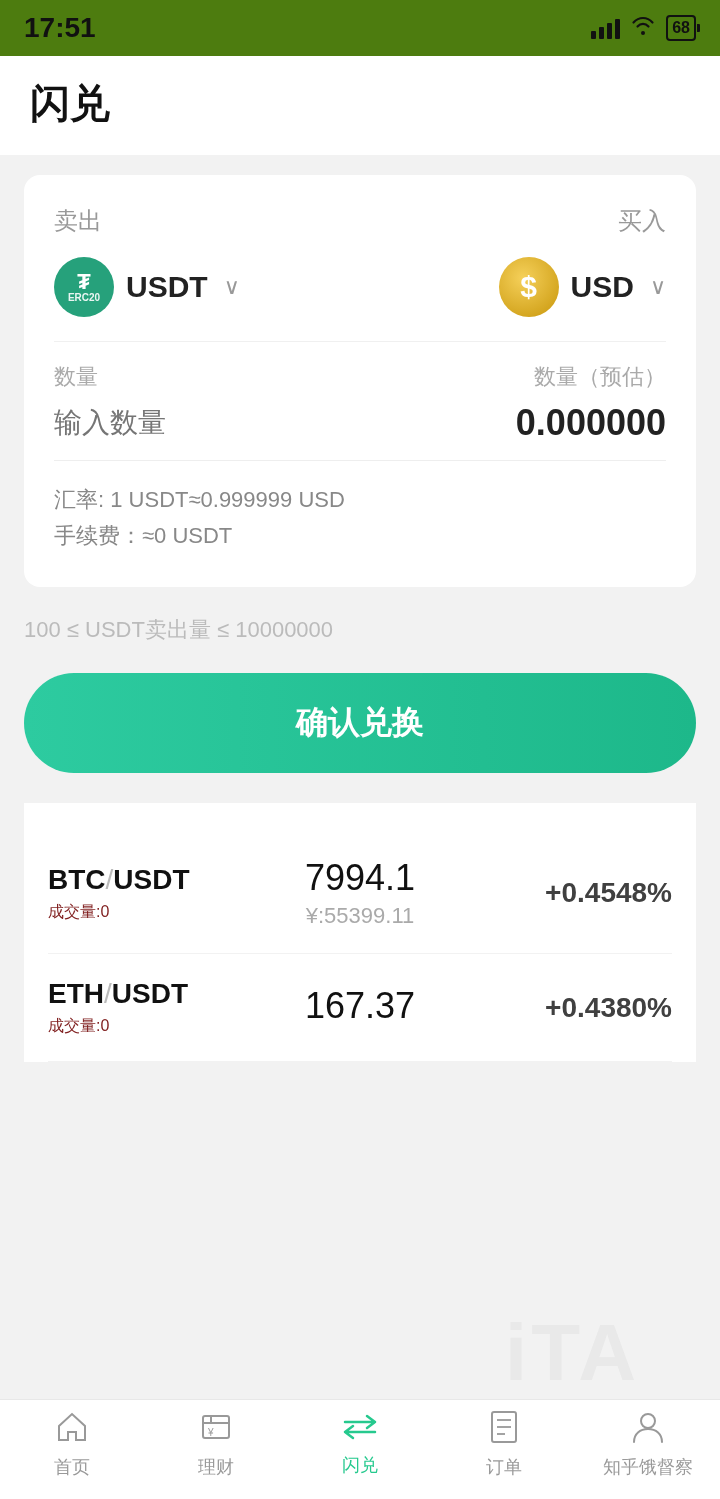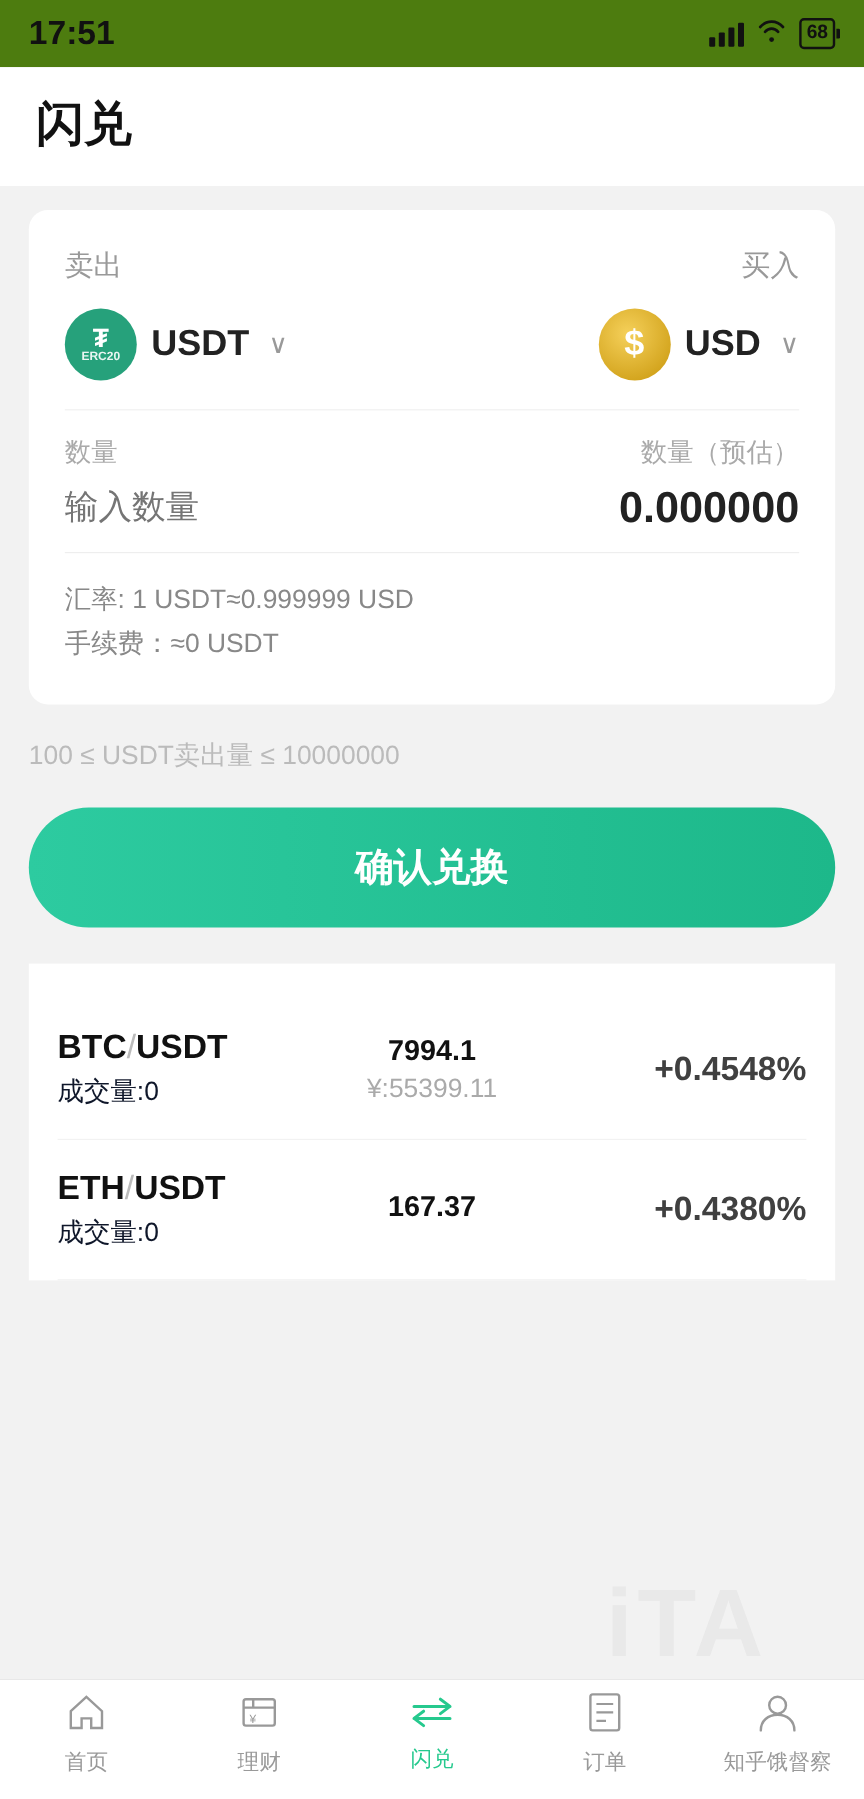--- a/index.html
+++ b/index.html
@@ -280,30 +280,30 @@
       font-size: 28px;
       font-weight: 700;
       color: #111;
       margin-bottom: 6px;
     }
     .market-pair .slash {
       color: #bbb;
       font-weight: 400;
     }
     .market-volume {
-      font-size: 22px;
-      color: #0f172a;
+      font-size: 16px;
+      color: #7f1d1d;
     }
     .market-center {
       flex: 1;
       text-align: center;
     }
     .market-price {
-      font-size: 24px;
-      font-weight: 700;
+      font-size: 36px;
+      font-weight: 400;
       color: #111;
       margin-bottom: 4px;
     }
     .market-cny {
       font-size: 22px;
       color: #aaa;
     }
     .market-change {
       flex: 1;
       text-align: right;

